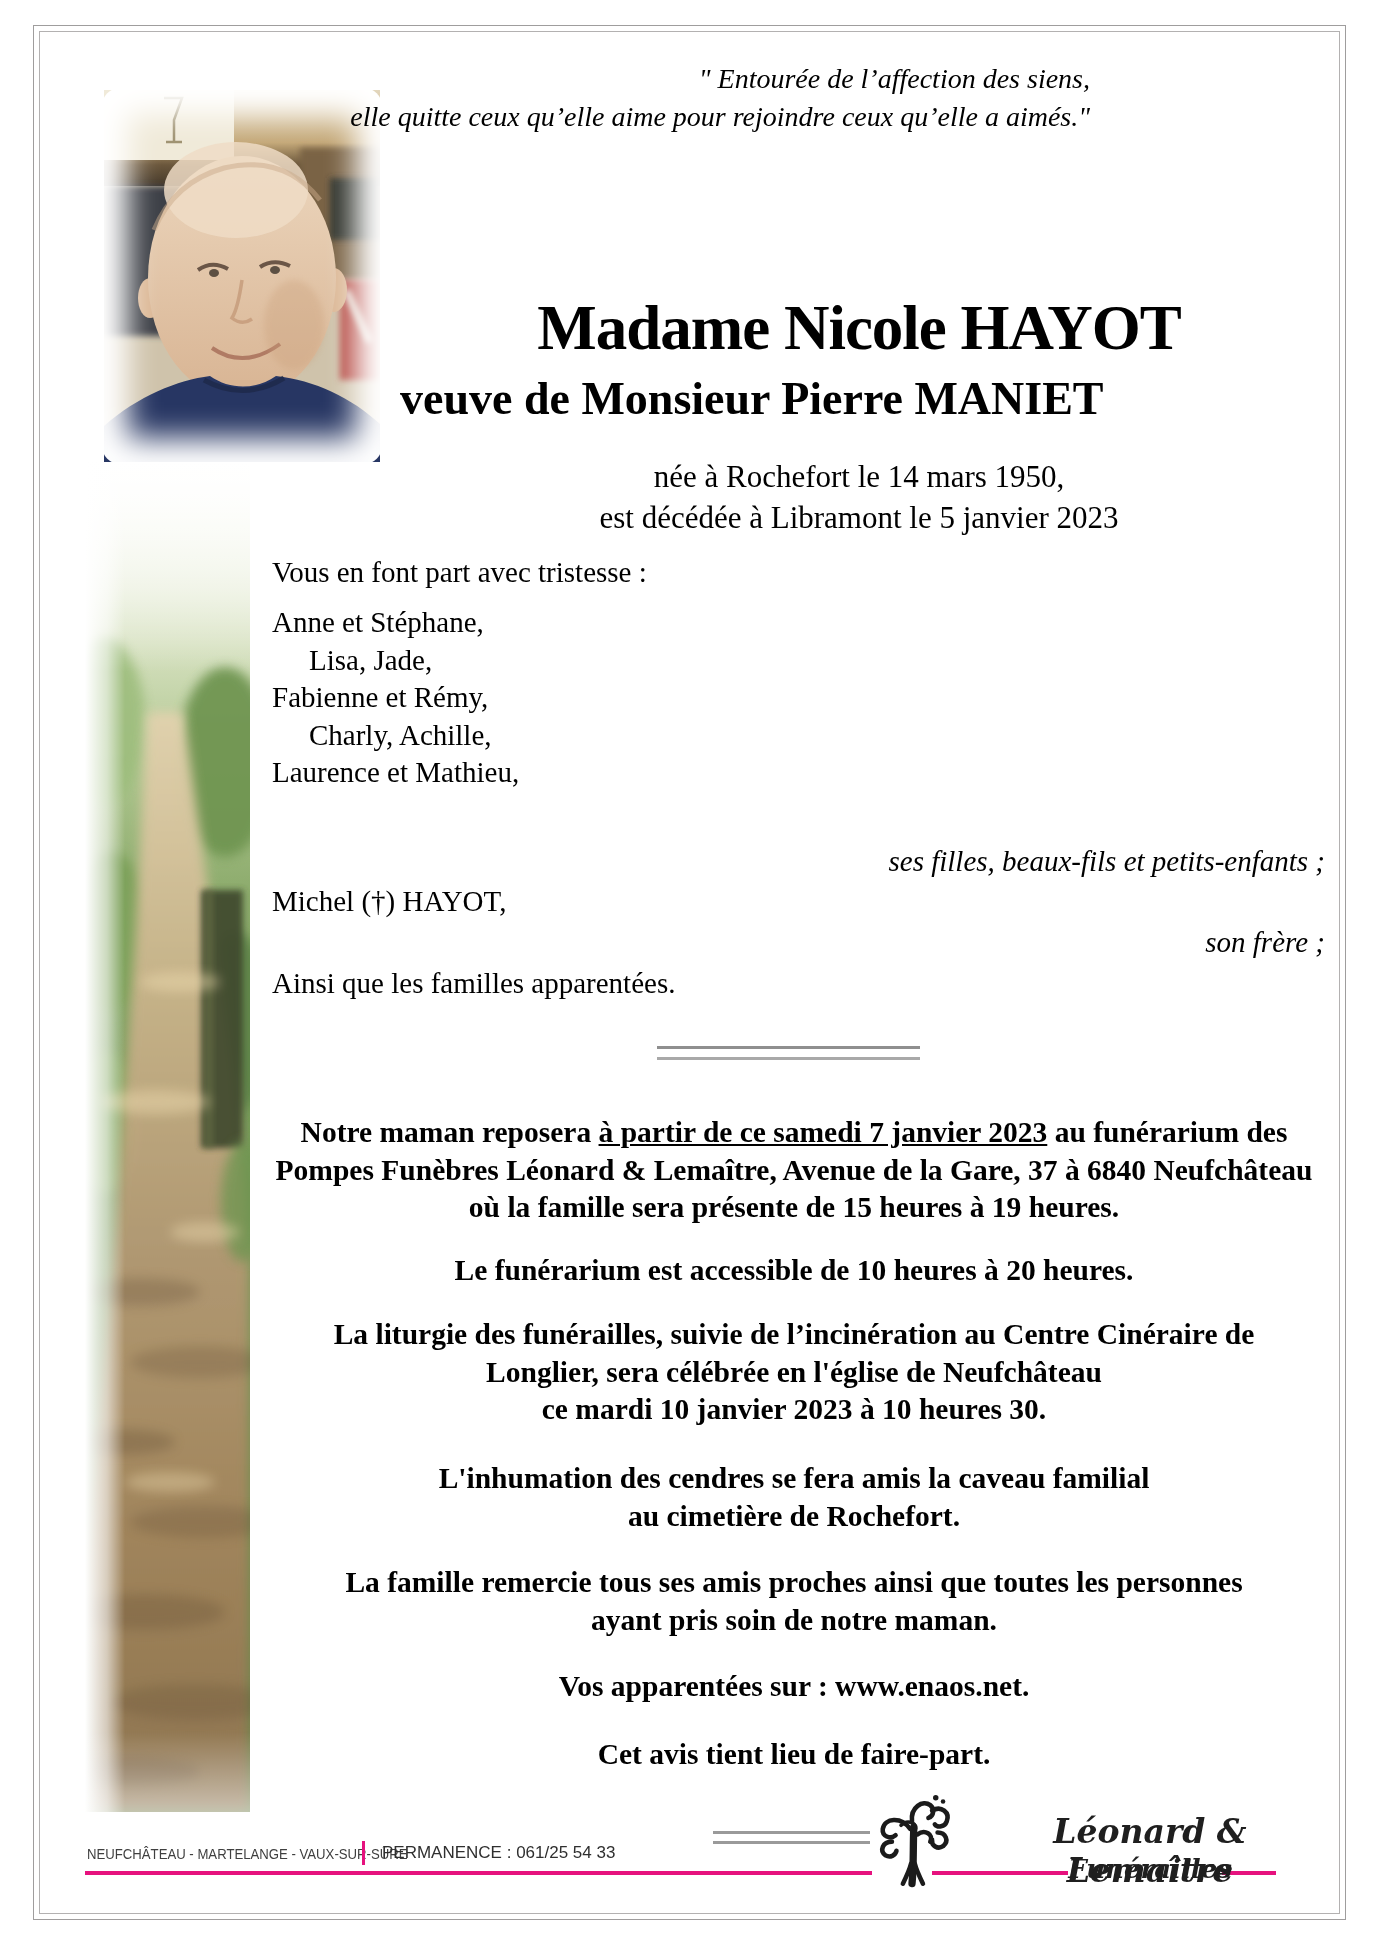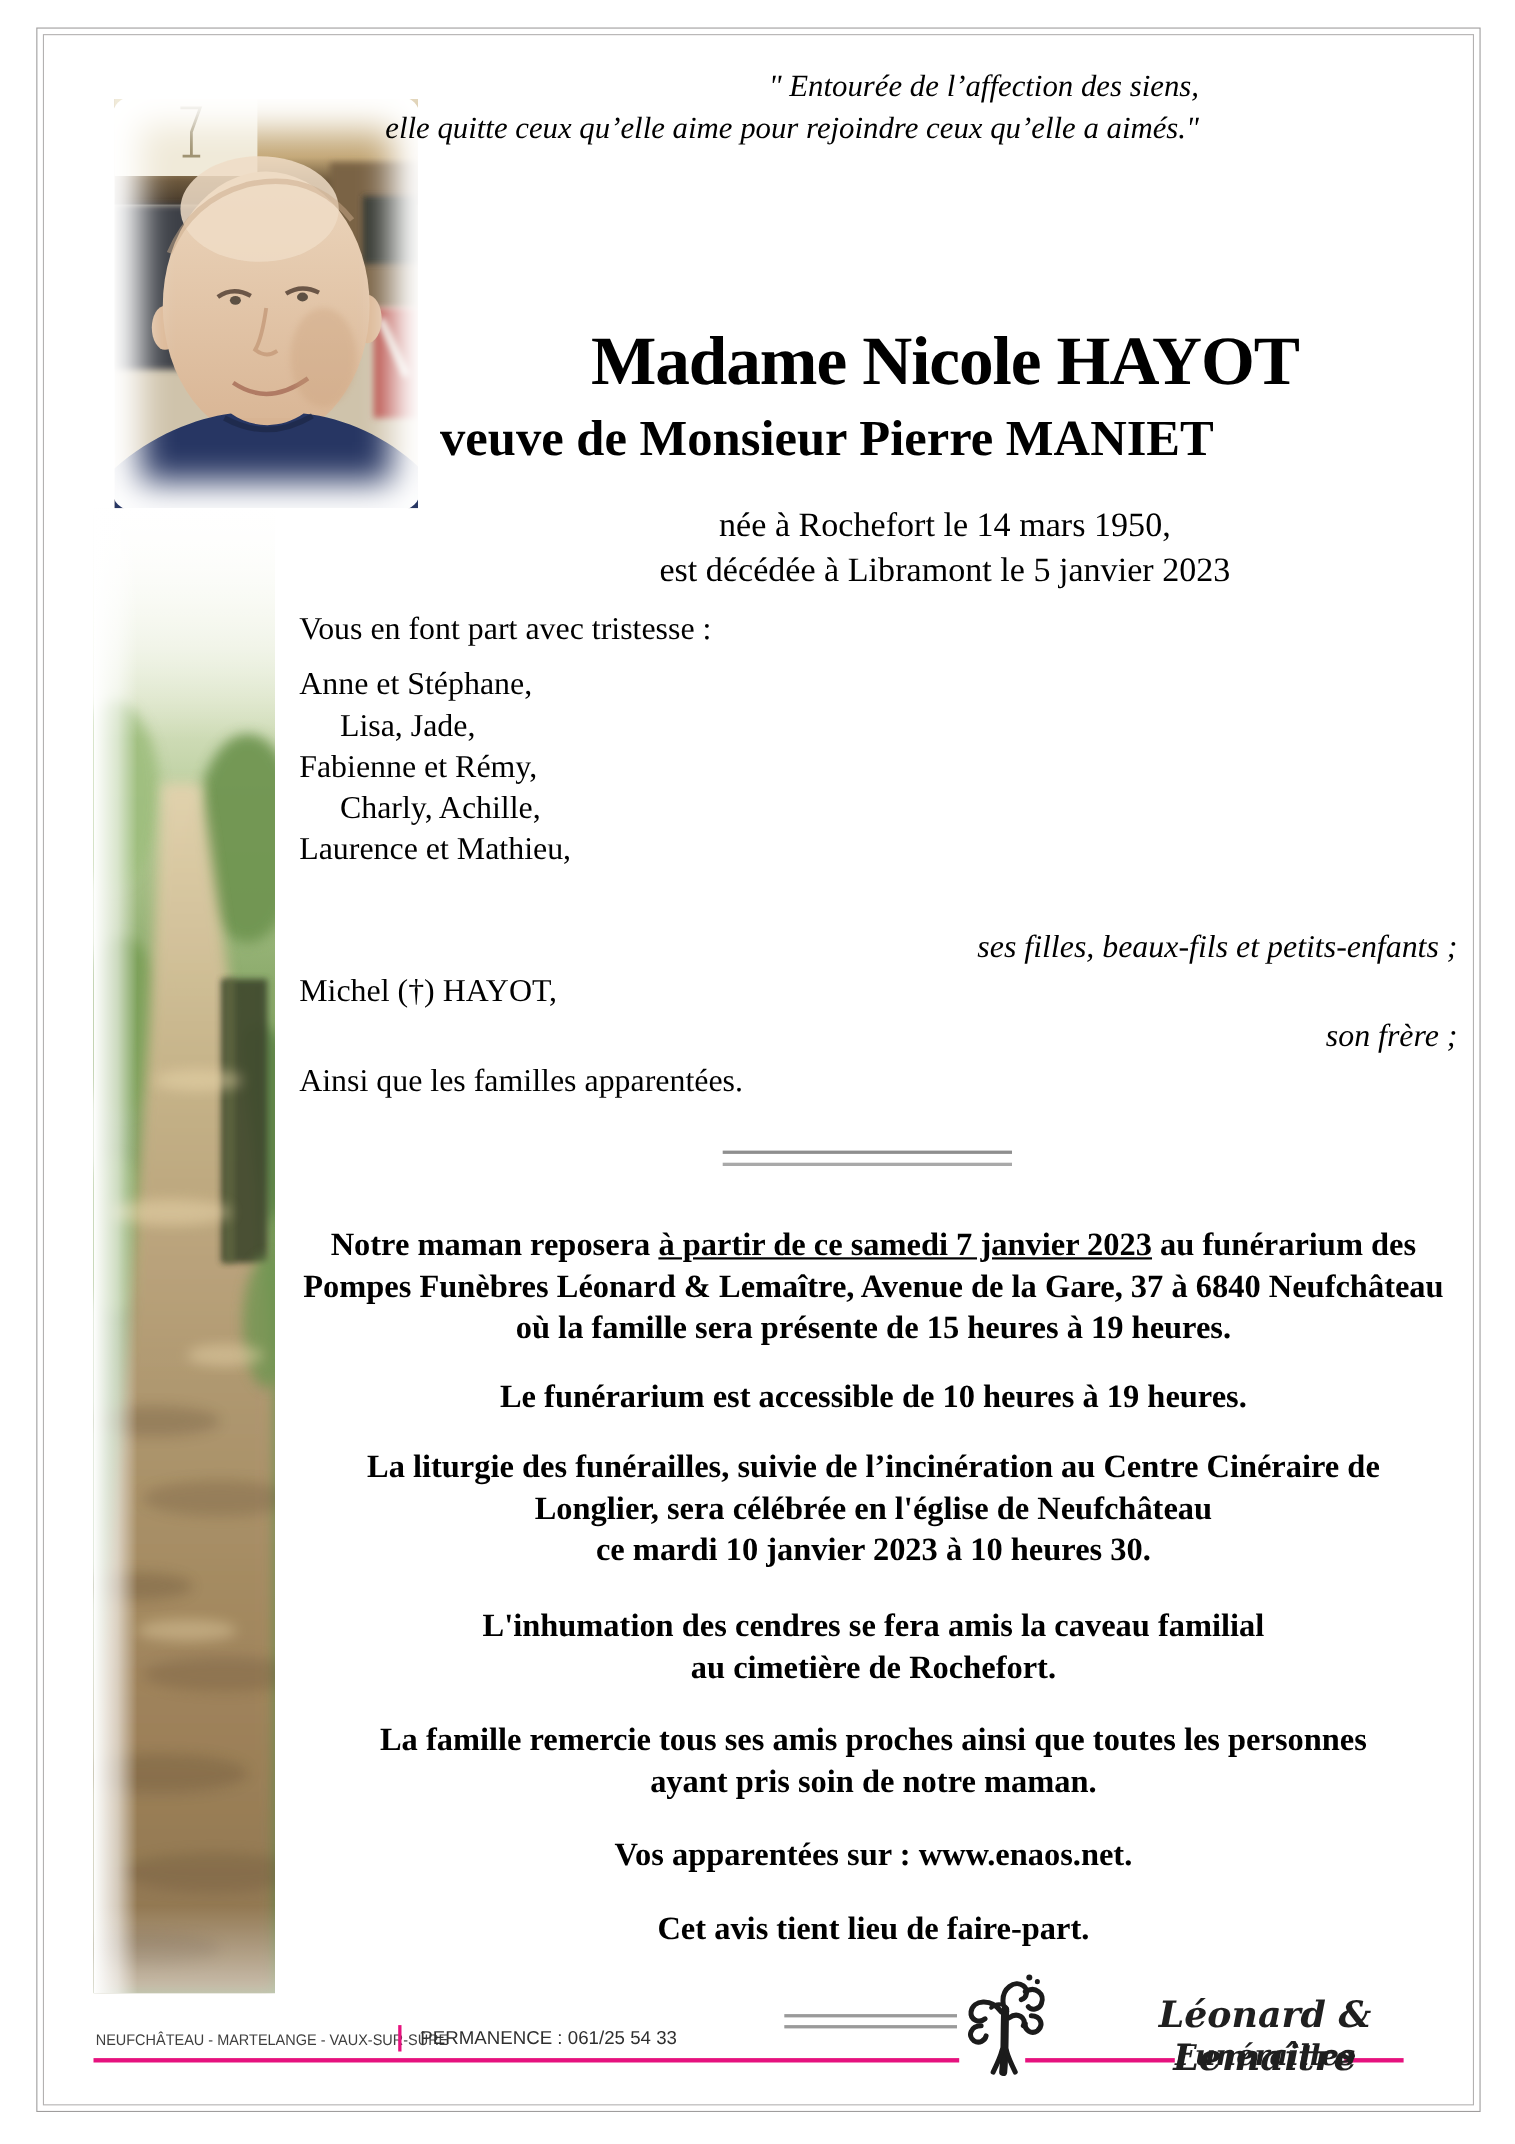--- a/index.html
+++ b/index.html
@@ -214,21 +214,21 @@
   <div class="note-right note1">ses filles, beaux-fils et petits-enfants ;</div>
   <div class="brother">Michel (†) HAYOT,</div>
   <div class="note-right note2">son frère ;</div>
   <div class="related">Ainsi que les familles apparentées.</div>
 
   <div class="divider"></div>
 
   <p class="ann p1 preline"><span>Notre maman reposera </span><span class="underline">à partir de ce samedi 7 janvier 2023</span><span> au funérarium des
 Pompes Funèbres Léonard &amp; Lemaître, Avenue de la Gare, 37 à 6840 Neufchâteau
 où la famille sera présente de 15 heures à 19 heures.</span></p>
-  <p class="ann p2 preline">Le funérarium est accessible de 10 heures à 19 heures.</p>
+  <p class="ann p2 preline">Le funérarium est accessible de 10 heures à 20 heures.</p>
   <p class="ann p3 preline">La liturgie des funérailles, suivie de l’incinération au Centre Cinéraire de
 Longlier, sera célébrée en l'église de Neufchâteau
 ce mardi 10 janvier 2023 à 10 heures 30.</p>
   <p class="ann p4 preline">L'inhumation des cendres se fera amis la caveau familial
 au cimetière de Rochefort.</p>
   <p class="ann p5 preline">La famille remercie tous ses amis proches ainsi que toutes les personnes
 ayant pris soin de notre maman.</p>
   <p class="ann p6 preline">Vos apparentées sur : www.enaos.net.</p>
   <p class="ann p7 preline">Cet avis tient lieu de faire-part.</p>
 

